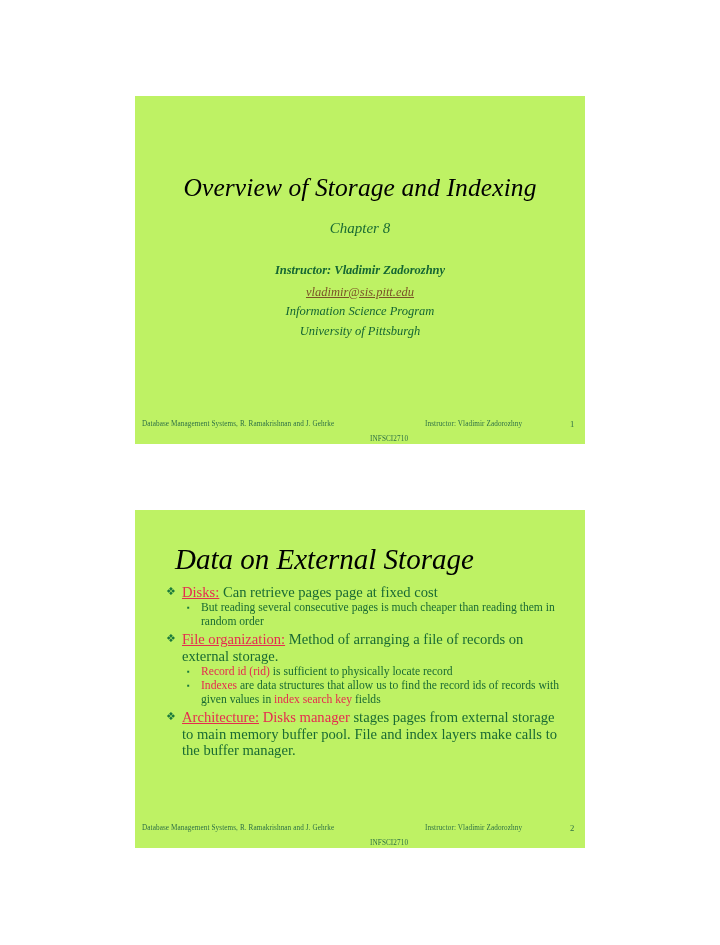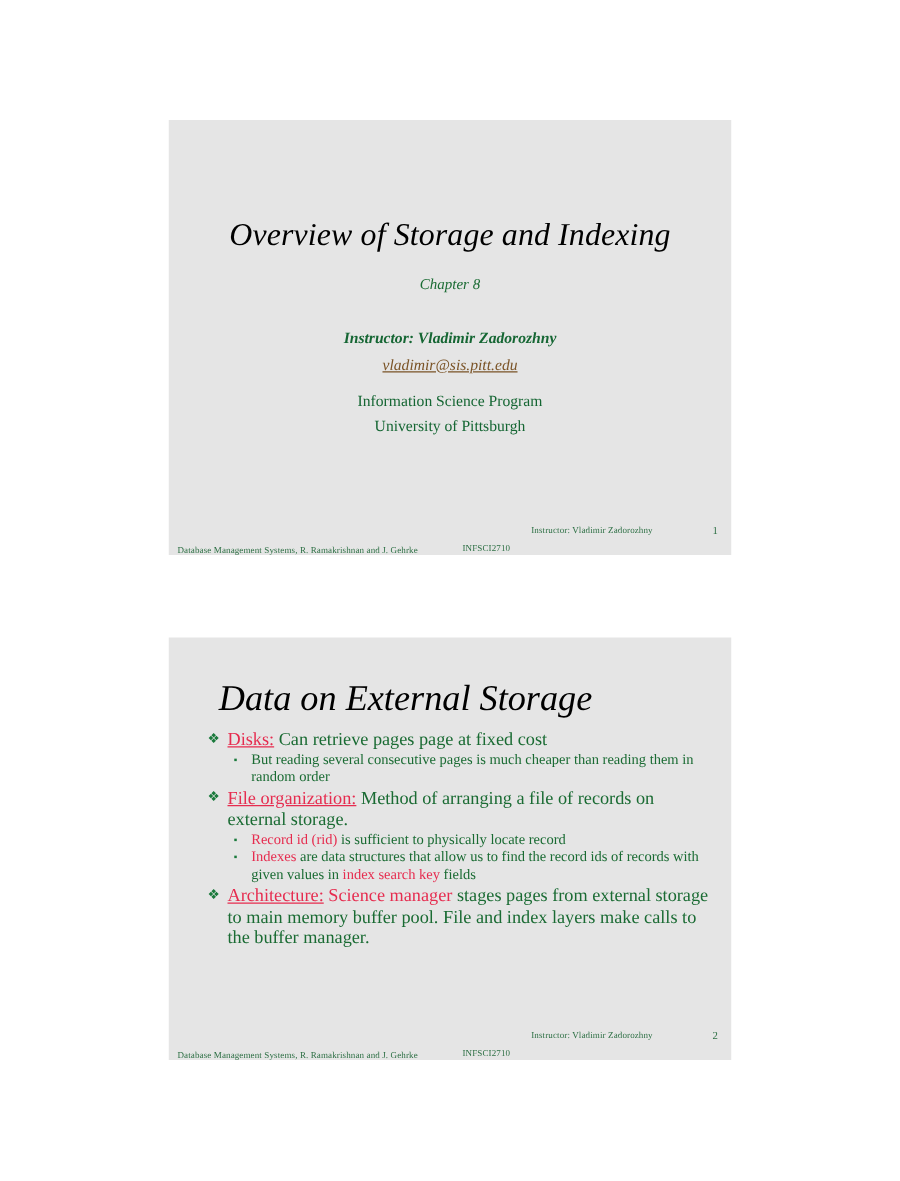--- a/index.html
+++ b/index.html
@@ -18,21 +18,21 @@
   .page {
     position: absolute;
     inset: 0;
     background: #ffffff;
   }
 
   .slide {
     position: absolute;
     left: 135px;
     width: 450px;
-    background: #e5e5e5;
+    background: #bef264;
     box-sizing: border-box;
   }
 
   #slide-1 { top: 96px;  height: 348px; }
   #slide-2 { top: 510px; height: 338px; }
 
   
   .title-main {
     position: absolute;
     left: 0; right: 0;
@@ -43,21 +43,21 @@
     color: #000000;
     letter-spacing: 0.1px;
     white-space: nowrap;
   }
   .title-chapter {
     position: absolute;
     left: 0; right: 0;
     top: 124px;
     text-align: center;
     font-style: italic;
-    font-size: 12px;
+    font-size: 15px;
     color: #1a6b33;
   }
   .instructor-block {
     position: absolute;
     left: 0; right: 0;
     top: 168px;
     text-align: center;
   }
   .instructor-name {
     font-style: italic;
@@ -67,42 +67,43 @@
     line-height: 1.0;
     margin-bottom: 9px;
   }
   .instructor-email {
     font-style: italic;
     font-size: 12.5px;
     color: #7a5326;
     text-decoration: underline;
     display: block;
     line-height: 1.0;
-    margin-bottom: 17px;
+    margin-bottom: 7px;
     cursor: pointer;
   }
   .instructor-line {
+    font-style: italic;
     font-size: 12.5px;
     color: #156633;
     line-height: 1.0;
     margin-bottom: 7px;
   }
 
   
   .footer {
     position: absolute;
     left: 7px;
     right: 7px;
     bottom: 13px;
     font-size: 7.2px;
     color: #2e7045;
     letter-spacing: 0.1px;
     height: 11px;
   }
-  .footer .f-src   { position: absolute; left: 0px;   top: 16px; white-space: nowrap; }
+  .footer .f-src   { position: absolute; left: 0px;   top: 0; white-space: nowrap; }
   .footer .f-code  { position: absolute; left: 228px; top: 15px; white-space: nowrap; }
   .footer .f-inst  { position: absolute; left: 283px; top: 0; white-space: nowrap; }
   .footer .f-page  { position: absolute; left: 428px; top: -1px; font-size: 8.6px; }
 
   
   .content-title {
     position: absolute;
     left: 40px;
     top: 33px;
     font-style: italic;
@@ -219,21 +220,21 @@
 
       <div class="lvl2">
         <span class="bul">▪</span>
         <span class="kw">Indexes</span><span> are data structures that allow us to find the record ids of records with given values in </span><span class="kw">index search key</span><span> fields</span>
       </div>
 
       <div class="spacer-sm"></div>
 
       <div class="lvl1">
         <span class="bul">❖</span>
-        <span class="kw-u">Architecture:</span><span class="kw"> Science manager</span><span> stages pages from external storage to main memory buffer pool. File and index layers make calls to the buffer manager.</span>
+        <span class="kw-u">Architecture:</span><span class="kw"> Disks manager</span><span> stages pages from external storage to main memory buffer pool. File and index layers make calls to the buffer manager.</span>
       </div>
 
     </div>
 
     <div class="footer">
       <span class="f-src">Database Management Systems, R. Ramakrishnan and J. Gehrke</span>
       <span class="f-code">INFSCI2710</span>
       <span class="f-inst">Instructor: Vladimir Zadorozhny</span>
       <span class="f-page">2</span>
     </div>

